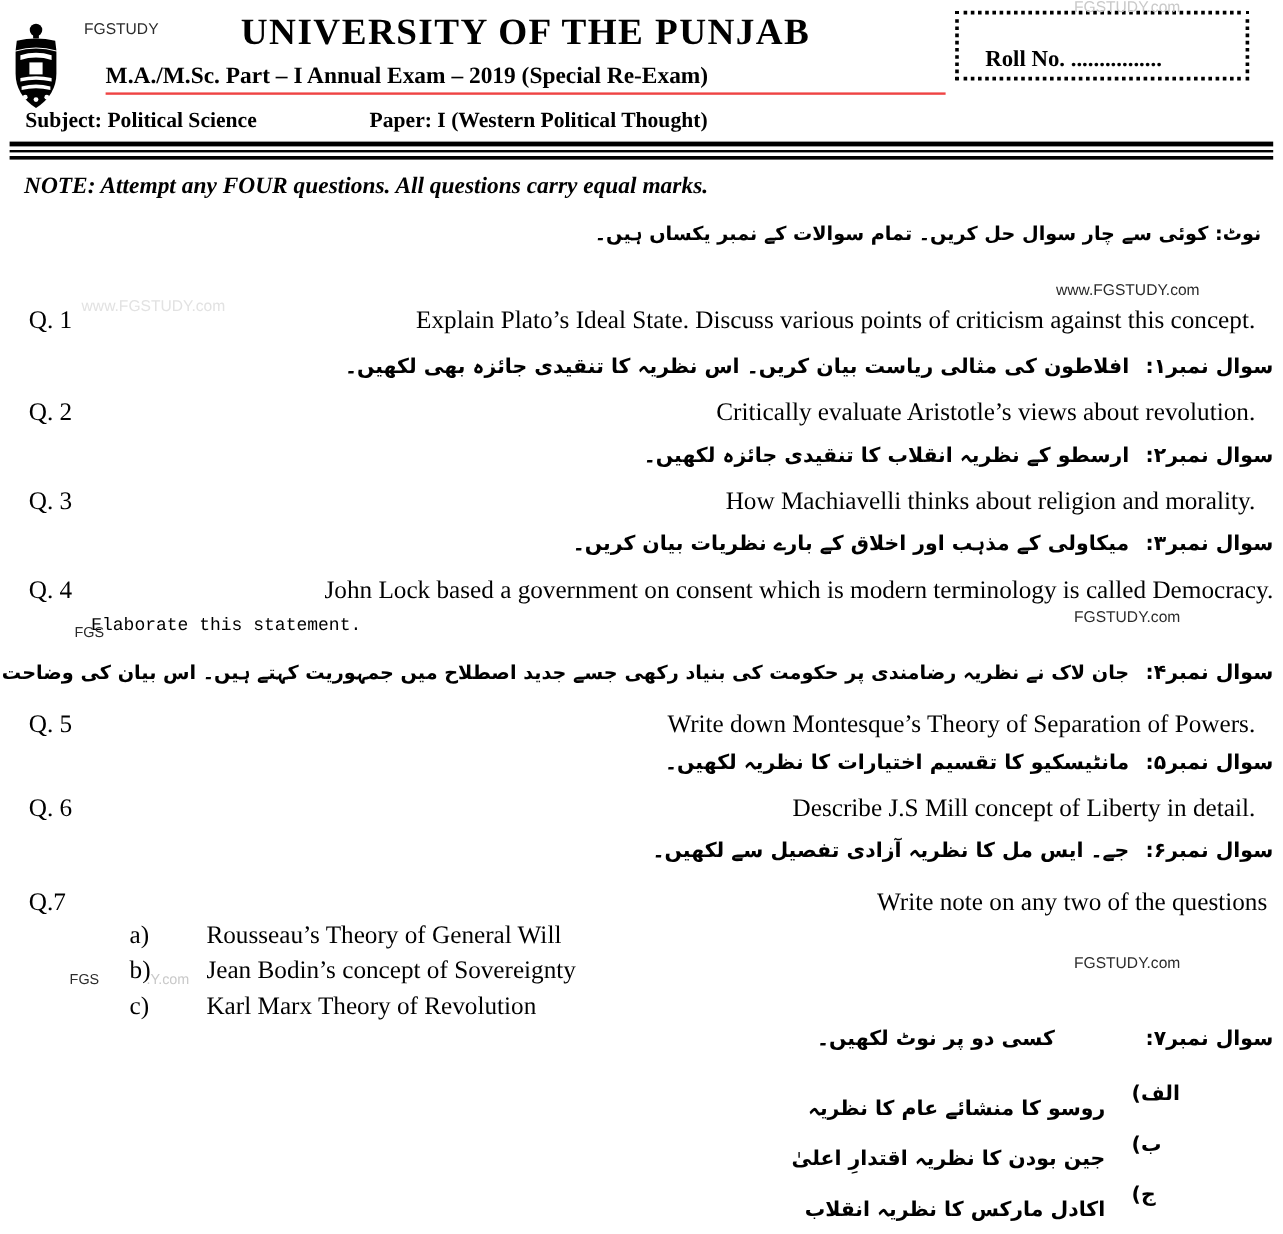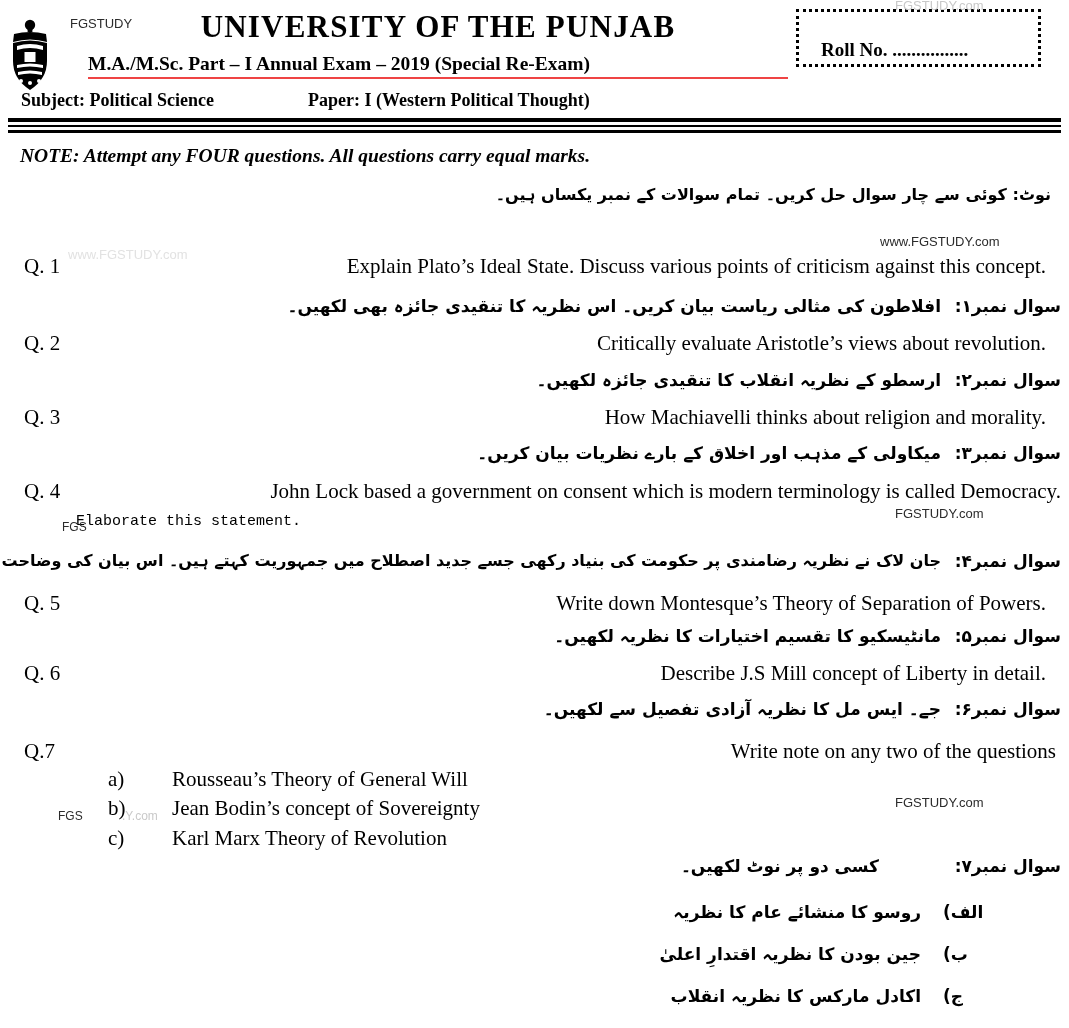--- a/index.html
+++ b/index.html
@@ -106,21 +106,21 @@
   .sub .lbl{position:absolute;left:108px;top:0;}
   .sub .val{position:absolute;left:172px;top:0;}
 
   
   .ur7{position:absolute;width:1069px;direction:rtl;}
   .ur7 .lbl{
     position:absolute;right:8px;top:0;width:118px;text-align:left;
     font-family:"DejaVu Sans", sans-serif;font-size:17px;line-height:28px;font-weight:600;
   }
   .ur7 .val{
-    position:absolute;right:148px;top:0;
+    position:absolute;right:148px;top:12px;
     font-family:"DejaVu Sans", sans-serif;font-size:17px;line-height:28px;font-weight:600;
     white-space:nowrap;
   }
 
   
   .wm{
     position:absolute;
     font-family:"Liberation Sans", sans-serif;
     white-space:nowrap;pointer-events:none;
   }

